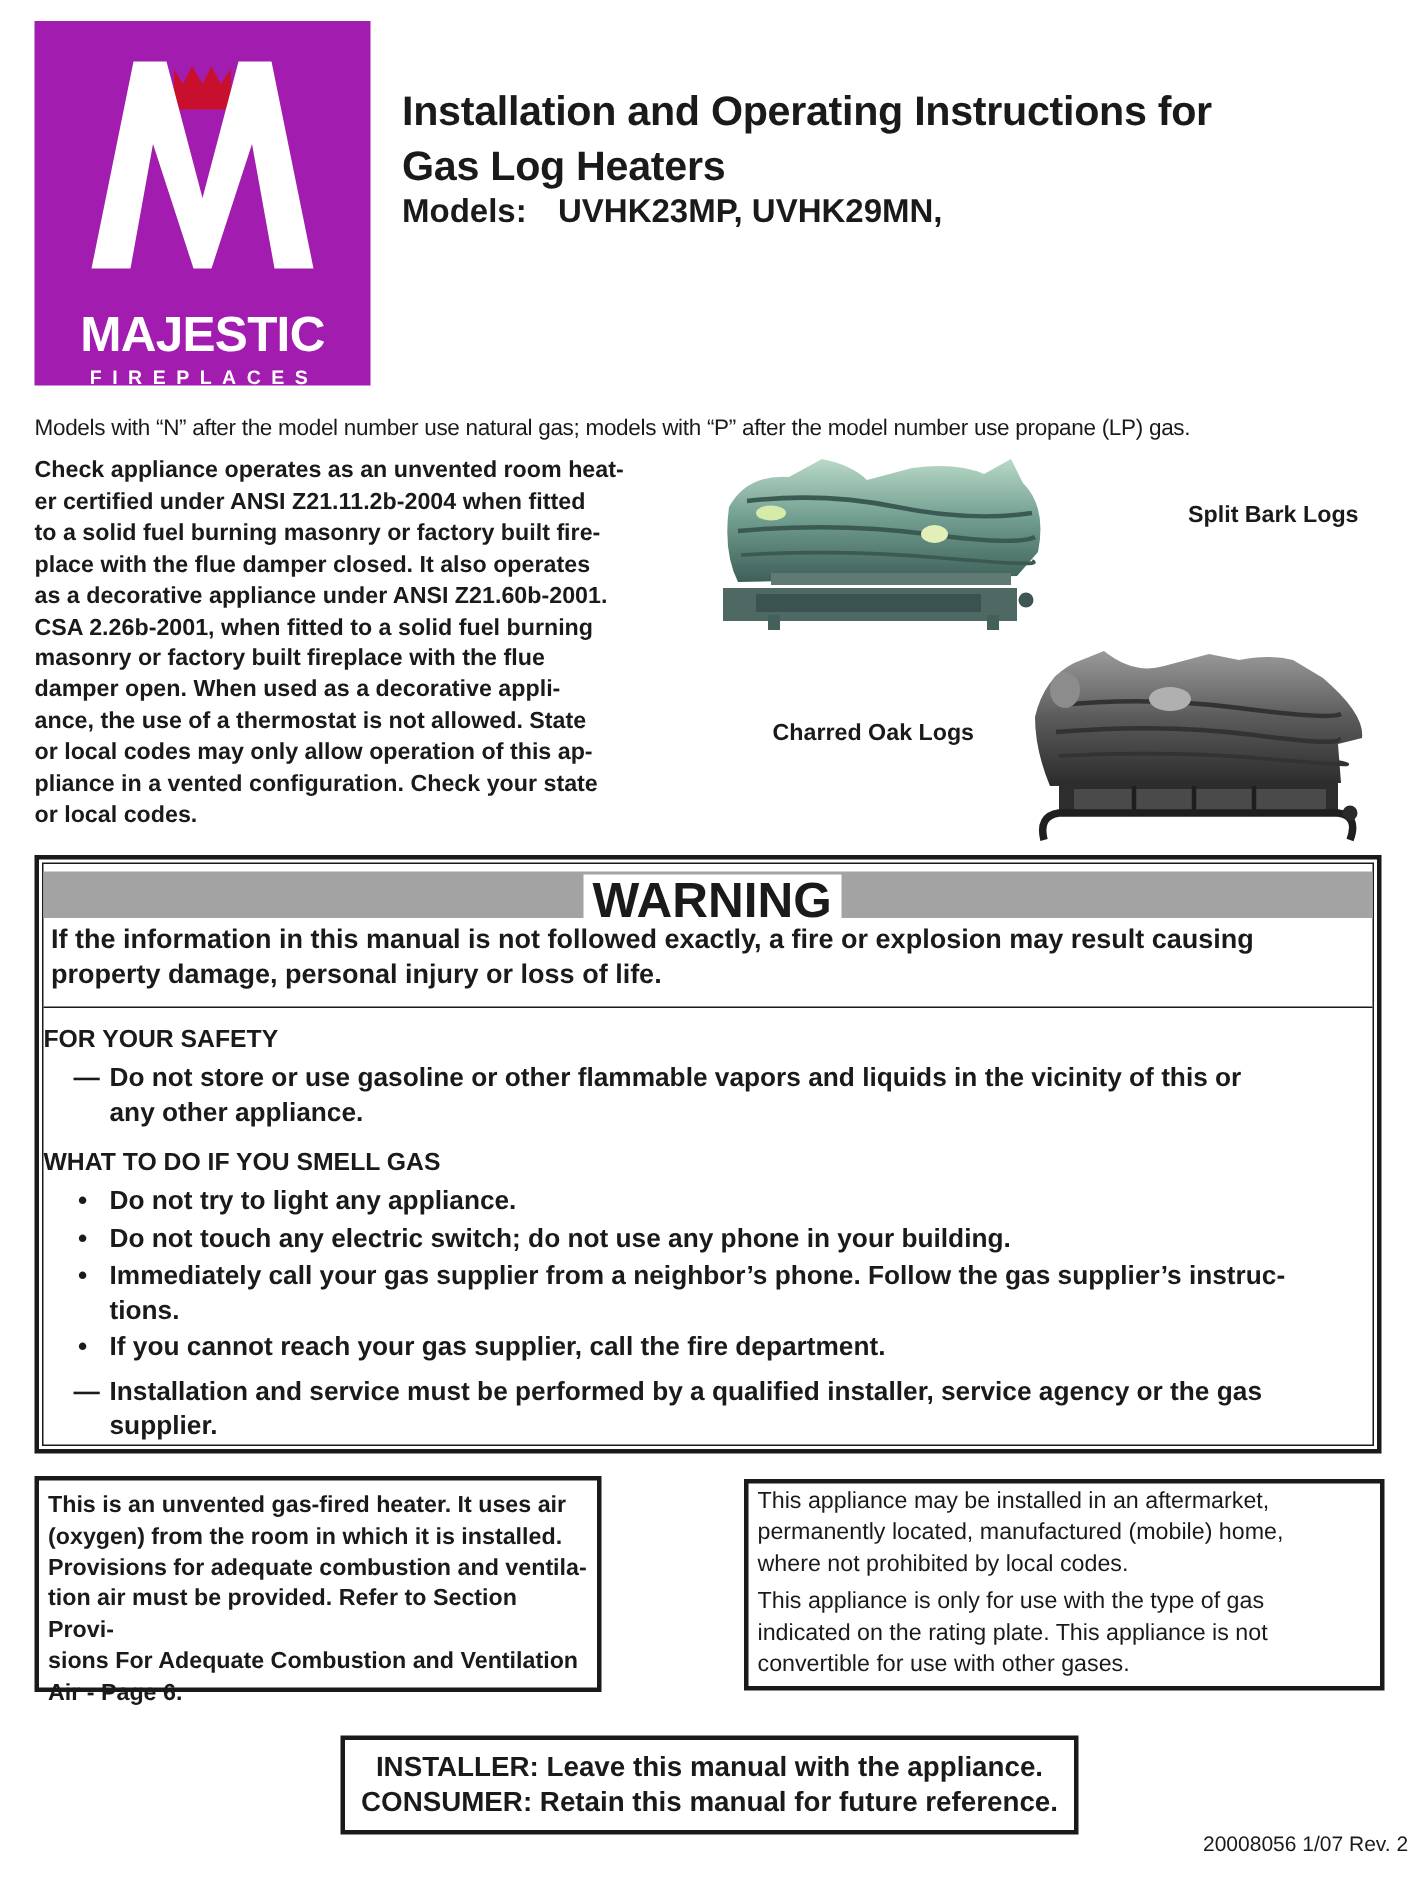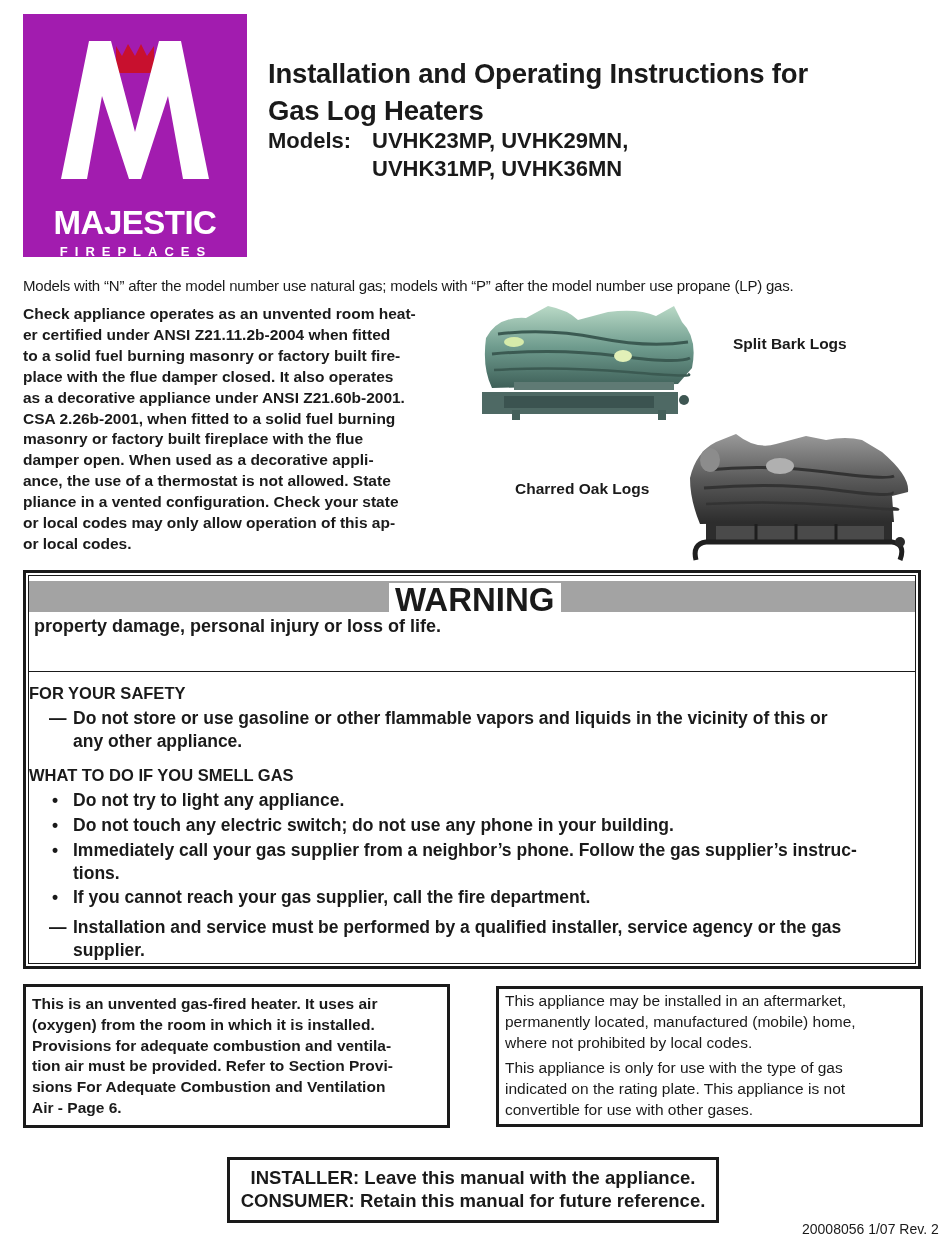--- a/index.html
+++ b/index.html
@@ -36,21 +36,21 @@
   #warning .lead { position: absolute; left: 5px; top: 39px; width: 880px; font-size: 18px; font-weight: bold; line-height: 23px; }
   #warning .divider { position: absolute; left: 0; right: 0; top: 95px; border-top: 1.5px solid #1a1a1a; }
   #warning .h { position: absolute; left: 0; right: 0; font-size: 16.5px; font-weight: bold; }
   #warning .item { position: absolute; left: 20px; width: 870px; font-size: 17.5px; font-weight: bold; line-height: 22.5px; }
   #warning .item .mk { position: absolute; left: 0; top: 0; width: 24px; }
   #warning .item .tx { display: block; padding-left: 24px; }
   #warning .item.bullet .mk { left: 3px; }
 
   
   .box { border: 3px solid #1a1a1a; box-sizing: border-box; }
-  #box-left { left: 23px; top: 984px; width: 427px; height: 144px; padding: 7px 6px; font-size: 15.5px; font-weight: bold; line-height: 20.8px; }
+  #box-left { left: 23px; top: 984px; width: 378px; height: 144px; padding: 7px 6px; font-size: 15.5px; font-weight: bold; line-height: 20.8px; }
   #box-right { left: 496px; top: 986px; width: 427px; height: 141px; padding: 2px 6px; font-size: 15.5px; line-height: 20.8px; }
   #box-right p { margin: 0 0 5px 0; }
 
   #box-installer { left: 227px; top: 1157px; width: 492px; height: 66px; padding-top: 6px; text-align: center; font-size: 18.5px; font-weight: bold; line-height: 23px; }
 
   .docnum { left: 802px; top: 1221px; font-size: 14px; white-space: nowrap; }
 </style>
 </head>
 <body>
 
@@ -64,37 +64,36 @@
   <div class="brand main">MAJESTIC</div>
   <div class="brand sub">FIREPLACES</div>
 </div>
 
 <div class="abs title">
   <div>Installation and Operating Instructions for</div>
   <div>Gas Log Heaters</div>
 </div>
 <div class="abs models">
   <div><span class="lbl">Models:</span><span>UVHK23MP, UVHK29MN,</span></div>
-  <div class="row2">UVHK31MP, UVHK36MN</div>
 </div>
 
 <div class="abs fuel-note">Models with “N” after the model number use natural gas; models with “P” after the model number use propane (LP) gas.</div>
 
 <div class="abs intro">
   <div>Check appliance operates as an unvented room heat-</div>
   <div>er certified under ANSI Z21.11.2b-2004  when fitted</div>
   <div>to a solid fuel burning masonry or factory built fire-</div>
   <div>place with the flue damper closed.  It also operates</div>
   <div>as a decorative appliance under ANSI Z21.60b-2001.</div>
   <div>CSA 2.26b-2001,  when fitted to a solid fuel burning</div>
   <div>masonry or factory built fireplace with the flue</div>
   <div>damper open.  When used as a decorative appli-</div>
   <div>ance, the use of a thermostat is not allowed.  State</div>
+  <div>or local codes may only allow operation of this ap-</div>
   <div>pliance in a vented configuration.  Check your state</div>
-  <div>or local codes may only allow operation of this ap-</div>
   <div>or local codes.</div>
 </div>
 
 <div class="abs logimg" style="left:478px; top:298px; width:222px; height:122px;">
   <svg width="222" height="122" viewBox="0 0 222 122">
     <defs>
       <linearGradient id="sb" x1="0" y1="0" x2="0" y2="1">
         <stop offset="0" stop-color="#b9d9c6"></stop>
         <stop offset="0.5" stop-color="#6f9c8e"></stop>
         <stop offset="1" stop-color="#3e5f58"></stop>
@@ -107,21 +106,21 @@
     <ellipse cx="145" cy="58" rx="9" ry="6" fill="#e2f0b8"></ellipse>
     <ellipse cx="36" cy="44" rx="10" ry="5" fill="#d6ebaa"></ellipse>
     <rect x="4" y="94" width="196" height="22" fill="#4e6964"></rect>
     <rect x="26" y="98" width="150" height="12" fill="#3b5350"></rect>
     <rect x="36" y="84" width="160" height="8" fill="#5f7a74"></rect>
     <rect x="34" y="112" width="8" height="10" fill="#44605a"></rect>
     <rect x="180" y="112" width="8" height="10" fill="#44605a"></rect>
     <circle cx="206" cy="102" r="5" fill="#3e5652"></circle>
   </svg>
 </div>
-<div class="abs cap" style="left:733px; top:335px;text-align:center;">Split Bark Logs</div>
+<div class="abs cap" style="left:792px; top:335px;text-align:center;">Split Bark Logs</div>
 
 <div class="abs logimg" style="left:686px; top:430px; width:226px; height:132px;">
   <svg width="226" height="132" viewBox="0 0 226 132">
     <defs>
       <linearGradient id="co" x1="0" y1="0" x2="0" y2="1">
         <stop offset="0" stop-color="#9a9a9a"></stop>
         <stop offset="0.5" stop-color="#5a5a5a"></stop>
         <stop offset="1" stop-color="#2b2b2b"></stop>
       </linearGradient>
     </defs>
@@ -141,20 +140,21 @@
   </svg>
 </div>
 <div class="abs cap" style="left:515px; top:480px;">Charred Oak Logs</div>
 
 <div id="warning" class="abs">
   <div class="inner">
     <div class="bar">
       <span class="bar-title">WARNING</span>
     </div>
     <div class="lead">
+      <div>If the information in this manual is not followed exactly, a fire or explosion may result causing</div>
       <div>property damage, personal injury or loss of life.</div>
     </div>
     <div class="divider"></div>
 
     <div class="h" style="top:108px;">FOR YOUR SAFETY</div>
 
     <div class="item" style="top:131px;">
       <span class="mk">—</span>
       <span class="tx"><span>Do not store or use gasoline or other flammable vapors and liquids in the vicinity of this or</span><br><span>any other appliance.</span></span>
     </div>

